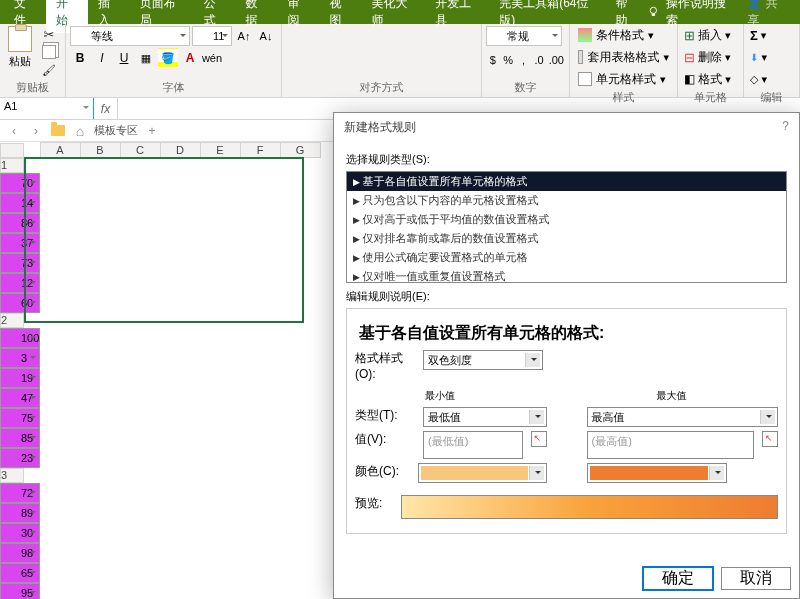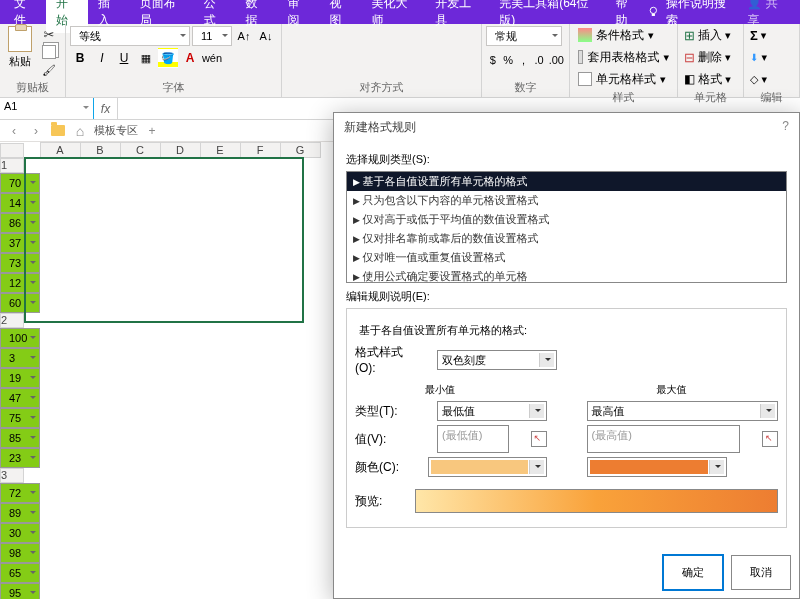--- a/index.html
+++ b/index.html
@@ -1,36 +1,36 @@
 <!DOCTYPE html>
 <html><head>
 <meta charset="utf-8">
 <style>
 *{margin:0;padding:0;box-sizing:border-box;font-family:"Microsoft YaHei",SimSun,sans-serif;font-size:12px;-webkit-user-select:none;user-select:none}
 body{background:#fff;width:800px;height:599px;overflow:hidden;position:relative}
-.ribbon-tabs{background:#6d28d9;height:24px;display:flex;align-items:center;color:#fff;padding:0 4px}
+.ribbon-tabs{background:#4d7c0f;height:24px;display:flex;align-items:center;color:#fff;padding:0 4px}
 .ribbon-tabs .tab{padding:4px 10px;cursor:pointer;font-size:12px}
 .ribbon-tabs .tab.active{background:#fff;color:#217346}
 .ribbon-tabs .help-icon{margin-left:auto;display:flex;align-items:center;gap:6px;padding-right:6px}
 .ribbon-tabs .bulb{width:14px;height:14px;display:inline-block}
 .ribbon{background:#f3f2f1;height:74px;border-bottom:1px solid #d4d4d4;display:flex}
 .rib-group{border-right:1px solid #d4d4d4;display:flex;flex-direction:column;padding:2px 4px 0 4px}
 .rib-group .label{text-align:center;font-size:11px;color:#666;margin-top:auto;padding:2px 0}
 .rib-group .body{display:flex;gap:4px;flex:1}
 .paste-btn{display:flex;flex-direction:column;align-items:center;gap:2px;width:32px}
 .icon-clip{width:24px;height:26px;background:#fff;border:1px solid #bfa06a;position:relative}
 .icon-clip:before{content:"";position:absolute;top:-3px;left:6px;width:10px;height:5px;border:1px solid #bfa06a;border-radius:2px 2px 0 0;background:#e8d8b8}
 .mini-btns{display:flex;flex-direction:column;gap:2px}
 .mini{width:18px;height:16px;display:flex;align-items:center;justify-content:center}
 .scissors:before{content:"✂";font-size:13px;color:#333}
 .copy-ic{width:14px;height:14px;border:1px solid #999;background:#fff;box-shadow:2px -2px 0 #fff,2px -2px 0 1px #999}
 .brush:before{content:"🖌";font-size:11px}
 .font-group .body{flex-direction:column;gap:2px}
 .row{display:flex;gap:2px;align-items:center}
-.sel{height:20px;border:1px solid #c8c6c4;background:#fff;padding:0 14px 0 8px;position:relative;font-size:11px;display:flex;align-items:center}
+.sel{height:20px;border:1px solid #c8c6c4;background:#fff;padding:0 14px 0 20px;position:relative;font-size:11px;display:flex;align-items:center}
 .sel:after{content:"";position:absolute;right:3px;top:7px;border:3px solid transparent;border-top-color:#666}
 .btn-s{width:20px;height:20px;border:1px solid transparent;display:flex;align-items:center;justify-content:center;font-size:11px}
 .num-group .body{flex-direction:column}
 .style-item{display:flex;align-items:center;gap:4px;height:18px;padding:0 4px;font-size:11px;white-space:nowrap}
 .cf-ic{width:14px;height:14px;background:linear-gradient(#f88,#8f8)}
 .tf-ic{width:14px;height:14px;background:#ddd;border:1px solid #999;position:relative}
 .tf-ic:before{content:"";position:absolute;inset:2px;background:linear-gradient(#cde,#fff)}
 .cs-ic{width:14px;height:14px;background:#fff;border:1px solid #999}
 .cell-item{display:flex;align-items:center;gap:3px;font-size:11px;height:18px;padding:0 2px}
 .ins-ic:before{content:"⊞";color:#217346;font-size:13px}
@@ -50,50 +50,50 @@
 .folder-ic:before{content:"";position:absolute;top:-3px;left:0;width:6px;height:3px;background:#f7c657;border-radius:1px 1px 0 0}
 .home-ic:before{content:"⌂";font-size:14px;color:#888}
 .sheet-area{position:relative;height:457px;overflow:hidden;background:#fff}
 .grid{position:absolute;top:0;left:0}
 table{border-collapse:collapse}
 th,td{border:1px solid #d4d4d4;height:15px;font-size:11px;text-align:center;background:#fff;padding:0}
 th{background:#f3f2f1;font-weight:normal;color:#444}
 th.col{width:40px}
 th.row{width:24px}
 td{text-align:right;padding-right:3px;width:40px}
-td.sel{background:#84cc16;border-color:#999}
+td.sel{background:#d946ef;border-color:#999}
 .sel-border{position:absolute;border:2px solid #217346;pointer-events:none}
 .dialog{position:absolute;top:112px;left:333px;right:0;bottom:0;background:#fff;border:1px solid #888;box-shadow:0 4px 24px rgba(0,0,0,.3);overflow:hidden}
 .dlg-title{padding:6px 10px;font-size:12px;color:#444;display:flex}
 .dlg-title .q{margin-left:auto;color:#888}
 .dlg-body{padding:4px 12px 8px 12px}
 .dlg-label{font-size:11px;margin:6px 0 4px 0}
 .rule-list{border:1px solid #888;background:#fff;height:112px;overflow:hidden}
 .rule-item{padding:2px 6px;font-size:11px;color:#333}
 .rule-item.active{background:#0f172a;color:#fff}
 .rule-item:before{content:"▶ ";font-size:9px}
-.dlg-sub{font-weight:normal;font-size:11px;margin:8px 0 6px 4px}
-.form-row{display:flex;align-items:center;gap:20px;margin:4px 0;font-size:11px}
+.dlg-sub{font-weight:bold;font-size:16px;margin:8px 0 6px 4px}
+.form-row{display:flex;gap:6px;margin:4px 0;font-size:11px}
 .form-row .lab{width:62px;text-align:left}
 .dd{border:1px solid #888;background:#fff;height:20px;position:relative;padding:2px 4px;font-size:11px}
 .dd:after{content:"";position:absolute;right:2px;top:2px;width:14px;height:14px;background:#e8e8e8;border-left:1px solid #ccc}
 .dd:before{content:"";position:absolute;right:5px;top:7px;border:3px solid transparent;border-top-color:#333;z-index:1}
 .txt{border:1px solid #888;background:#fff;height:28px;padding:2px 4px;font-size:11px;color:#999}
 .pick{width:16px;height:16px;border:1px solid #888;background:#fff;position:relative;margin-left:2px}
 .pick:before{content:"↖";position:absolute;font-size:9px;top:1px;left:2px;color:#c44}
 .color-dd{border:1px solid #888;width:140px;height:20px;position:relative}
 .color-dd .sw{position:absolute;inset:2px 18px 2px 2px;background:#ed7d31}
 .color-dd:after{content:"";position:absolute;right:2px;top:2px;width:14px;height:14px;background:#e8e8e8;border-left:1px solid #ccc}
 .color-dd:before{content:"";position:absolute;right:5px;top:7px;border:3px solid transparent;border-top-color:#333;z-index:1}
 .preview-bar{border:1px solid #888;height:24px;background:linear-gradient(to right,#ffe6a8,#f9a23a,#ed7d31);flex:1}
 .cols2{display:flex;gap:40px}
 .colx{flex:1;min-width:0}
 .colx .hdr{font-size:10px;margin:4px 0 4px 70px}
 .dlg-btns{position:absolute;bottom:8px;right:8px;display:flex;gap:8px}
-.dlg-btn{border:1px solid #888;background:#fff;padding:9px 18px;font-size:11px}
+.dlg-btn{border:1px solid #888;background:#fff;padding:0 18px;font-size:16px}
 .dlg-btn.primary{border:1px solid #0078d4;box-shadow:0 0 0 1px #0078d4}
 .watermark{position:absolute;right:12px;bottom:20px;font-size:46px;color:rgba(0,0,0,.18);font-family:KaiTi,STKaiti,serif;letter-spacing:4px;pointer-events:none}
 </style>
 </head>
 <body>
 
 <div class="ribbon-tabs">
   <span class="tab">文件</span>
   <span class="tab active">开始</span>
   <span class="tab">插入</span>
@@ -276,22 +276,22 @@
     <span>新建格式规则</span>
     <span class="q">?</span>
   </div>
   <div class="dlg-body">
     <div class="dlg-label">选择规则类型(S):</div>
     <div class="rule-list" id="rule-list">
         <div class="rule-item active">基于各自值设置所有单元格的格式</div>
         <div class="rule-item">只为包含以下内容的单元格设置格式</div>
         <div class="rule-item">仅对高于或低于平均值的数值设置格式</div>
         <div class="rule-item">仅对排名靠前或靠后的数值设置格式</div>
+        <div class="rule-item">使用公式确定要设置格式的单元格</div>
         <div class="rule-item">仅对唯一值或重复值设置格式</div>
-        <div class="rule-item">使用公式确定要设置格式的单元格</div>
       </div>
     <div class="dlg-label">编辑规则说明(E):</div>
     <div style="border:1px solid #ccc;padding:6px 8px 10px 8px">
       <div class="dlg-sub">基于各自值设置所有单元格的格式:</div>
       <div class="form-row">
         <span class="lab">格式样式(O):</span>
         <span class="dd" style="width:120px">双色刻度</span>
       </div>
       <div class="cols2">
         <div class="colx">

